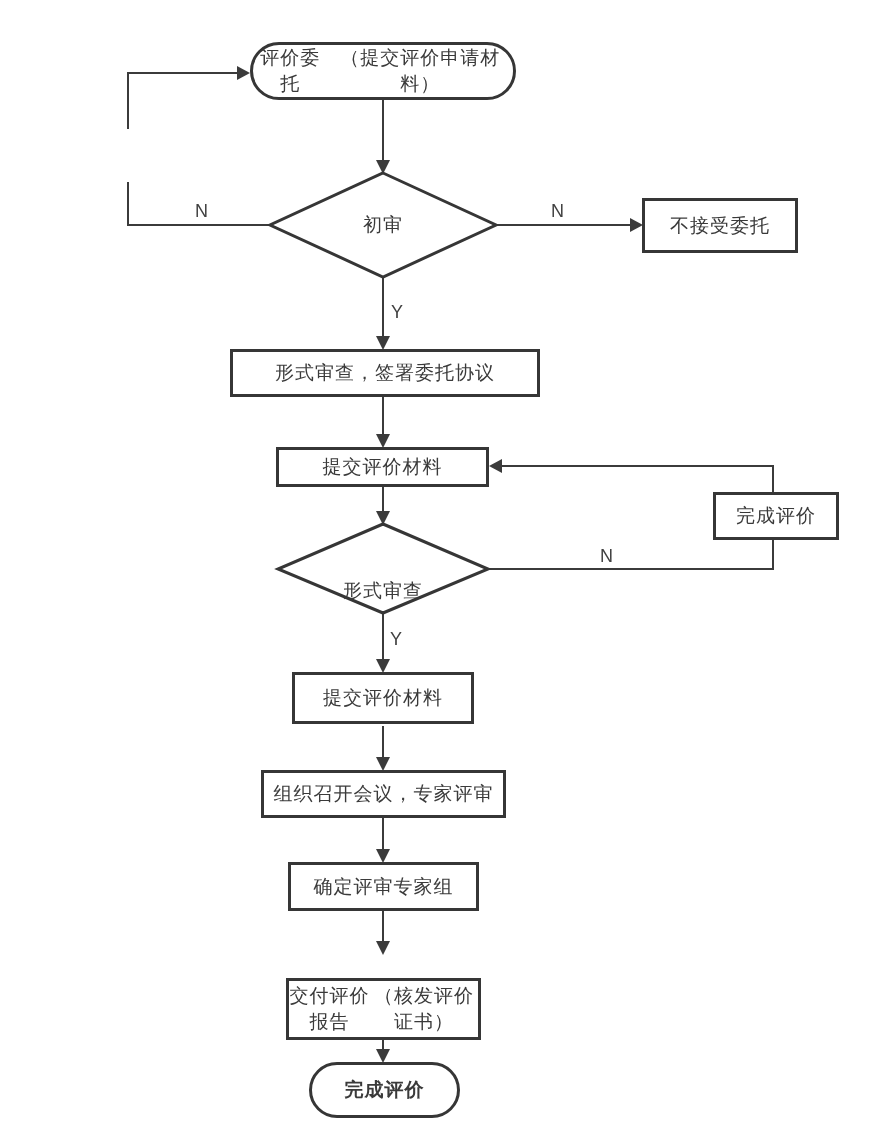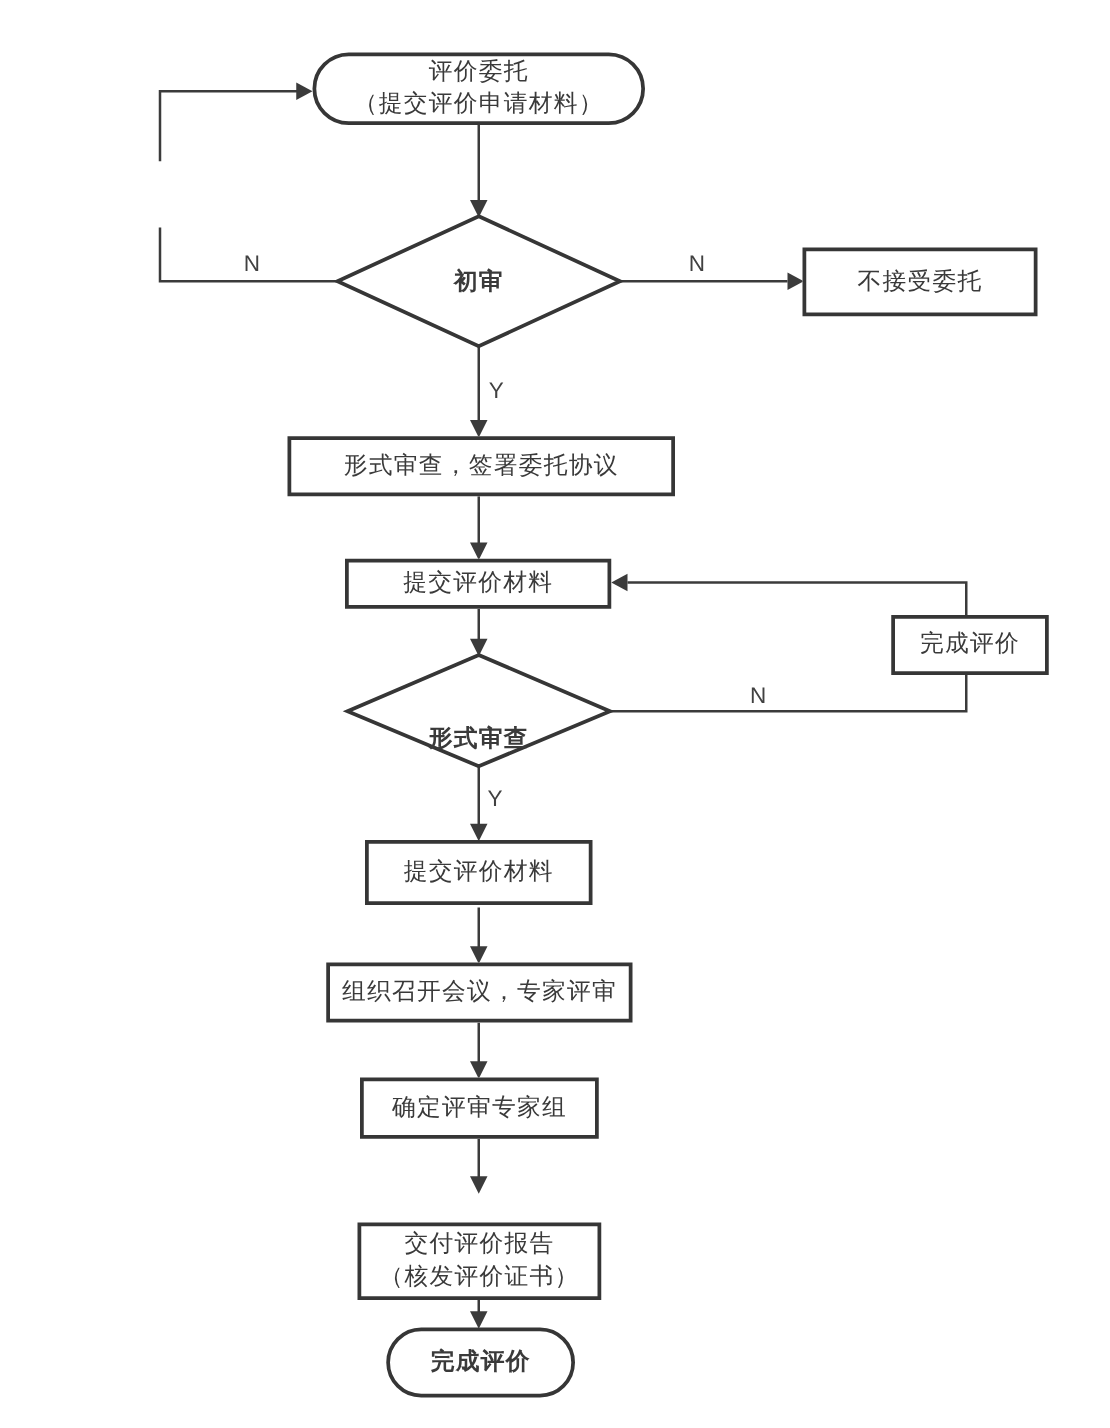--- a/index.html
+++ b/index.html
@@ -13,36 +13,35 @@
   .canvas svg{position:absolute;left:0;top:0;}
   .node{
     position:absolute;
     box-sizing:border-box;
     background:#ffffff;
     border:3px solid #363636;
     color:#3a3a3a;
     font-size:19px;
     line-height:1.35;
     display:flex;
-    flex-direction:column;
+    flex-direction:row;
     align-items:center;
     justify-content:center;
     text-align:center;
     letter-spacing:1px;
   }
   .terminator{border-radius:999px;}
   .decision-label{
     position:absolute;
     background:transparent;
     color:#3a3a3a;
     font-size:19px;
     letter-spacing:1px;
     display:flex;align-items:flex-end;justify-content:center;
     text-align:center;
-    font-weight:bold;
   }
   .edge-label{
     position:absolute;
     color:#414141;
     font-size:18px;
     background:transparent;
   }
 </style>
 </head>
 <body>
@@ -101,21 +100,21 @@
   <div class="node terminator" style="left:250px;top:42px;width:266px;height:58px;">
     <span>评价委托</span>
     <span>（提交评价申请材料）</span>
   </div>
 
 
   <div class="decision-label" style="left:323px;top:212px;width:120px;height:26px;">
     <span>初审</span>
   </div>
 
-  <div class="node" style="left:642px;top:198px;width:188px;height:55px;">
+  <div class="node" style="left:642px;top:198px;width:156px;height:55px;">
     <span>不接受委托</span>
   </div>
 
   <div class="node" style="left:230px;top:349px;width:310px;height:48px;">
     <span>形式审查，签署委托协议</span>
   </div>
 
   <div class="node" style="left:276px;top:447px;width:213px;height:40px;">
     <span>提交评价材料</span>
   </div>

